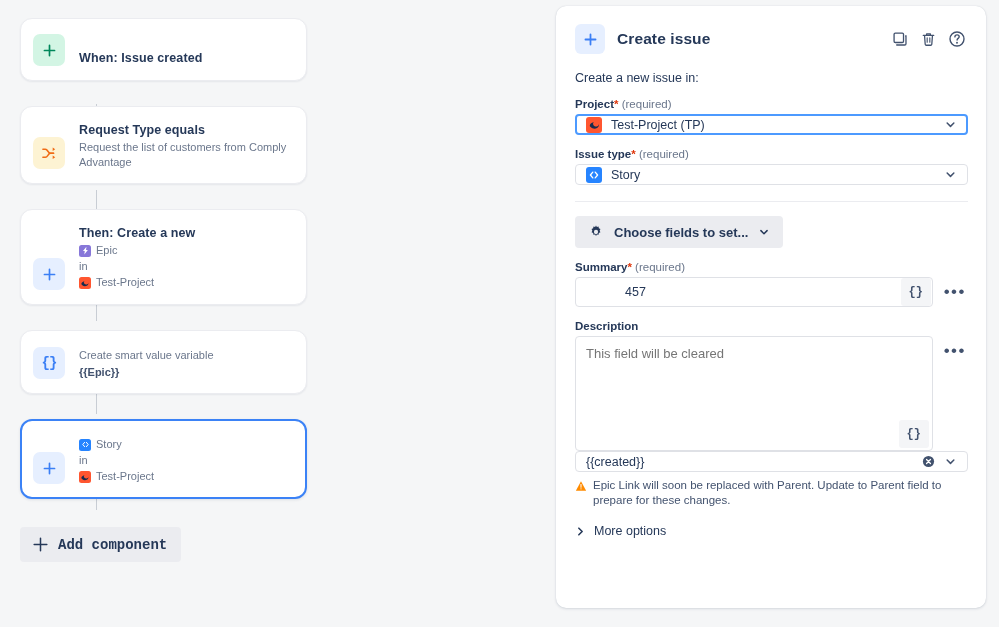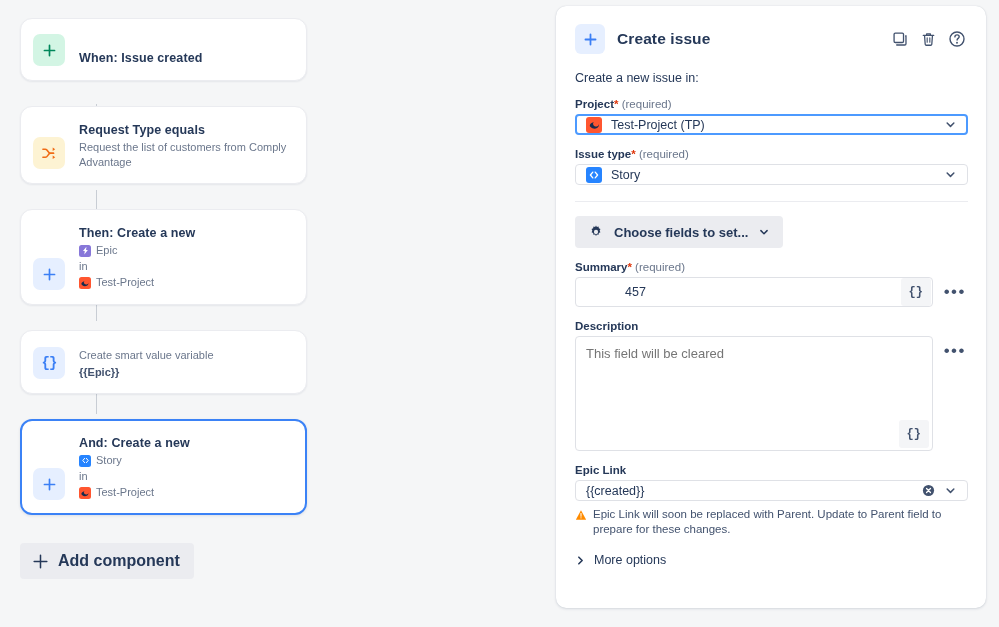--- a/index.html
+++ b/index.html
@@ -68,21 +68,21 @@
     flex: 0 0 12px; display: flex; align-items: center; justify-content: center;
   }
   .mini svg { display: block; }
 
   .add-component {
     margin-top: 3px;
     display: inline-flex; align-items: center; gap: 9px;
     background: #ebecf0; color: #253858;
     border: none; border-radius: 4px;
     padding: 9px 14px 9px 12px;
-    font-family: Liberation Sans, sans-serif; font-size: 16px; font-weight: bold;
+    font-family: Liberation Mono, monospace; font-size: 14px; font-weight: bold;
     cursor: pointer;
   }
 
   
   .panel-wrap { position: absolute; left: 556px; top: 6px; width: 430px; height: 602px; }
   .panel {
     width: 430px; height: 602px; background: #fff;
     border-radius: 10px;
     box-shadow: 0 1px 3px rgba(9,30,66,.13), 0 0 1px rgba(9,30,66,.16);
     padding: 16px 20px 0 19px;
@@ -267,21 +267,20 @@
       </div>
 
       
       <div class="card selected">
         <div class="card-icon ic-blue">
           <svg width="15" height="15" viewBox="0 0 16 16">
               <path d="M8 2.6v10.8M2.6 8h10.8" stroke="currentColor" stroke-width="1.8" stroke-linecap="round"></path>
             </svg>
         </div>
         <div class="card-body">
-          <div class="card-title">And: Create a new</div>
           <div class="meta-row">
             <span class="mini" style="background:#2684ff;">
               <svg width="9" height="9" viewBox="0 0 10 10">
                   <path d="M4 2.6L2 5l2 2.4M6 2.6L8 5 6 7.4" stroke="#fff" stroke-width="1.1" fill="none" stroke-linecap="round" stroke-linejoin="round"></path>
                 </svg>
             </span>
             <span>Story</span>
           </div>
           <div class="meta-row plain">
             <span>in</span>
@@ -420,21 +419,20 @@
       <div class="flabel">Description</div>
       <div class="field-row">
         <div class="textareabox">
           <textarea class="ta" placeholder="This field will be cleared" style=""></textarea>
           <span class="smartbtn">{}</span>
         </div>
         <span class="dots">•••</span>
       </div>
 
       
-      <div class="flabel">Epic Link</div>
       <div class="select">
         <span>{{created}}</span>
         <span class="clear">
           <span style="display:flex;">
             <svg width="13" height="13" viewBox="0 0 14 14">
               <circle cx="7" cy="7" r="6" fill="#42526e"></circle>
               <path d="M4.9 4.9l4.2 4.2M9.1 4.9l-4.2 4.2" stroke="#fff" stroke-width="1.4" stroke-linecap="round"></path>
             </svg>
           </span>
           <span style="display:flex;">

